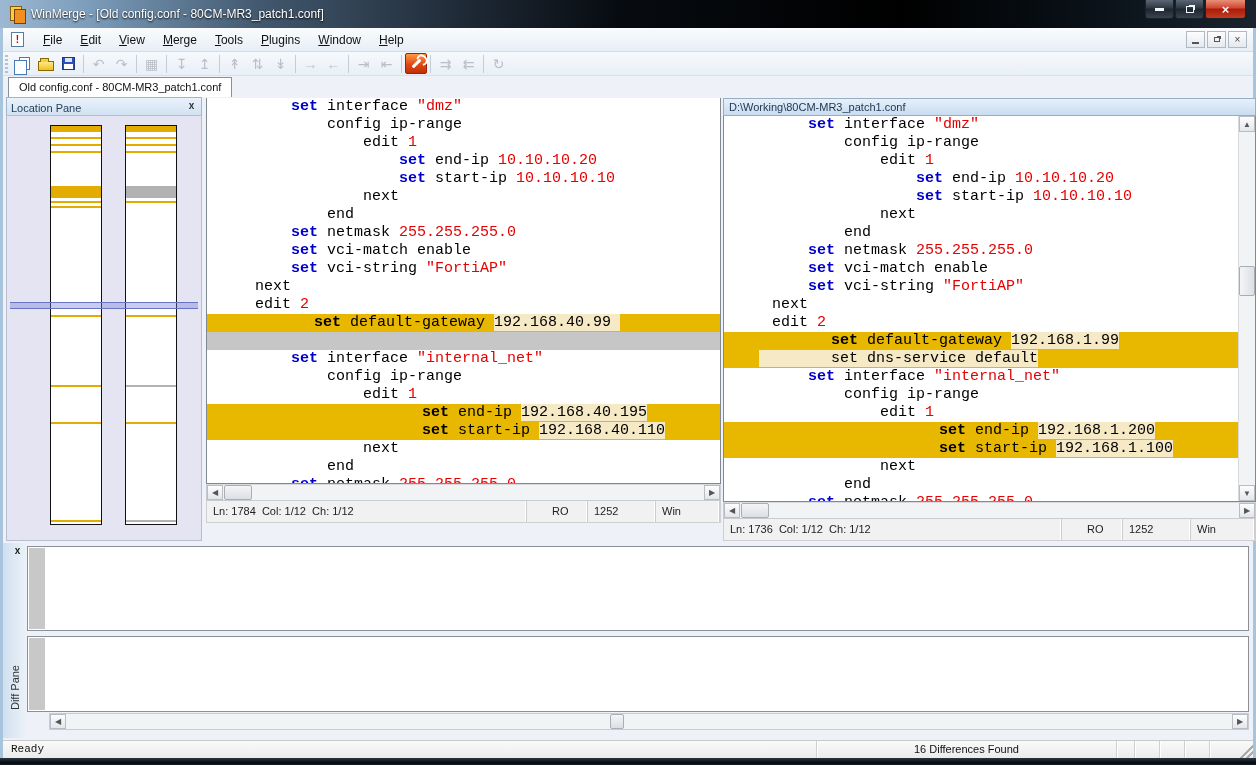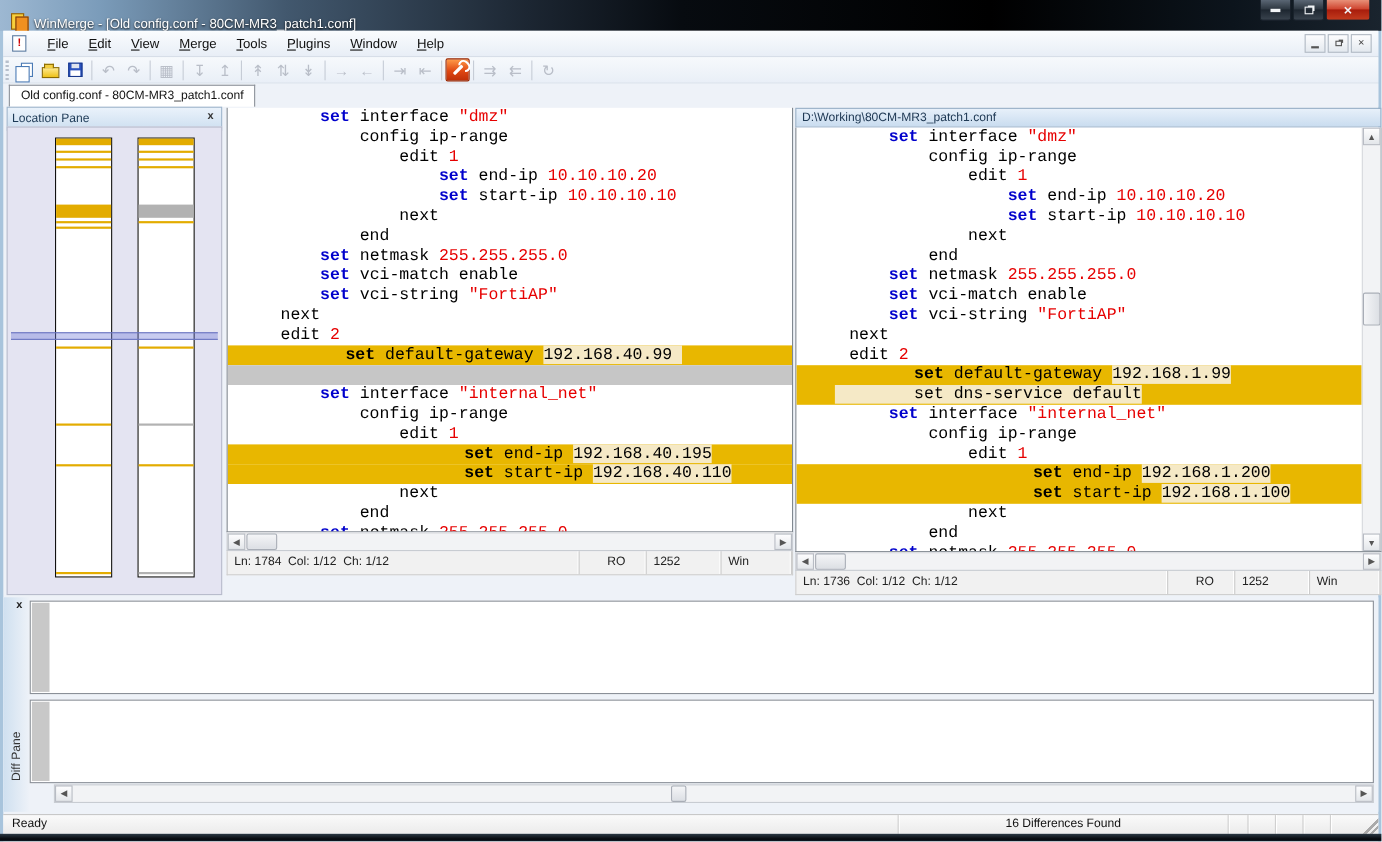--- a/index.html
+++ b/index.html
@@ -5,21 +5,21 @@
   * { margin:0; padding:0; box-sizing:border-box; }
   html,body { width:1256px; height:765px; overflow:hidden;
     font-family:"Liberation Sans", sans-serif; }
   #window { position:relative; width:1256px; height:765px; background:#eef2f8;
     border-left:3px solid #a8c4dc; border-right:3px solid #a8c4dc; }
 
   
   .titlebar { position:absolute; left:-3px; top:0; width:1256px; height:28px;
     background:linear-gradient(90deg,#9db8d2 0px,#7b9cba 90px,#4e6largely 0,#42586e 260px,#1c2632 480px,#070b10 620px,#000 900px,#0c141c 1120px,#1a242e 1256px);
     background:linear-gradient(90deg,#9db8d2 0px,#7b9cba 90px,#42586e 260px,#1c2632 480px,#070b10 620px,#000 900px,#0c141c 1120px,#1a242e 1256px);
-    display:flex; align-items:flex-end; }
+    display:flex; align-items:center; }
   .app-icon { width:16px; height:16px; margin:0 6px 0 9px; position:relative; }
   .app-icon::before { content:""; position:absolute; left:1px; top:0; width:10px; height:13px;
     background:#f8d03a; border:1px solid #8a5a10; }
   .app-icon::after { content:""; position:absolute; left:5px; top:3px; width:10px; height:13px;
     background:#f09020; border:1px solid #7a3c08; }
   .title-text { color:#fff; font-size:12px; text-shadow:0 1px 2px #000; }
   .win-btns { position:absolute; right:10px; top:0; display:flex; }
   .wbtn { width:29px; height:19px; border:1px solid #1a222c; border-top:none;
     background:linear-gradient(#6c7largely,#3a4550); background:linear-gradient(#5a6674,#2e3842 45%,#1d2630 50%,#39434e);
     color:#f0f4f8; font-size:11px; display:flex; align-items:center; justify-content:center;
@@ -123,21 +123,21 @@
   .dp-box { position:absolute; left:24px; width:1222px; background:#fff; border:1px solid #8a9098; }
   .dp-box1 { top:3px; height:85px; } .dp-box2 { top:93px; height:76px; }
   .dp-gutter { position:absolute; left:1px; top:1px; bottom:1px; width:16px; background:#c8c8c8; }
   .dp-hscroll { position:absolute; left:46px; top:170px; width:1200px; height:17px;
     background:#f2f3f5; border:1px solid #c8ccd2; }
 
   
   .statusbar { position:absolute; left:0; top:740px; width:1250px; height:18px;
     background:linear-gradient(#fafafa,#ebebeb); border-top:1px solid #c8c8c8;
     display:flex; font-size:11px; color:#111; align-items:stretch; }
-  .sb-ready { flex:1; padding:2px 0 0 8px; }
+  .sb-ready { flex:1; padding:2px 0 0 8px;font-family:Liberation Mono, monospace; }
   .sb-cell { border-left:1px solid #d0d0d0; box-shadow:inset 1px 0 0 #fff; padding-top:2px; text-align:center; }
   .sb-diffs { width:300px; }
   .sb-small1 { width:18px; } .sb-small2 { width:25px; } .sb-small3 { width:25px; } .sb-small4 { width:25px; } .sb-small5 { width:30px; }
   .sb-grip { width:14px; background:
     linear-gradient(135deg, transparent 55%, #aaa 55% 65%, transparent 65% 75%, #aaa 75% 85%, transparent 85%); }
 
   .win-bottom { position:absolute; left:-3px; top:758px; width:1256px; height:7px;
     background:linear-gradient(#2a3844,#05080c 70%,#10202e); }
 </style>
 </head>

